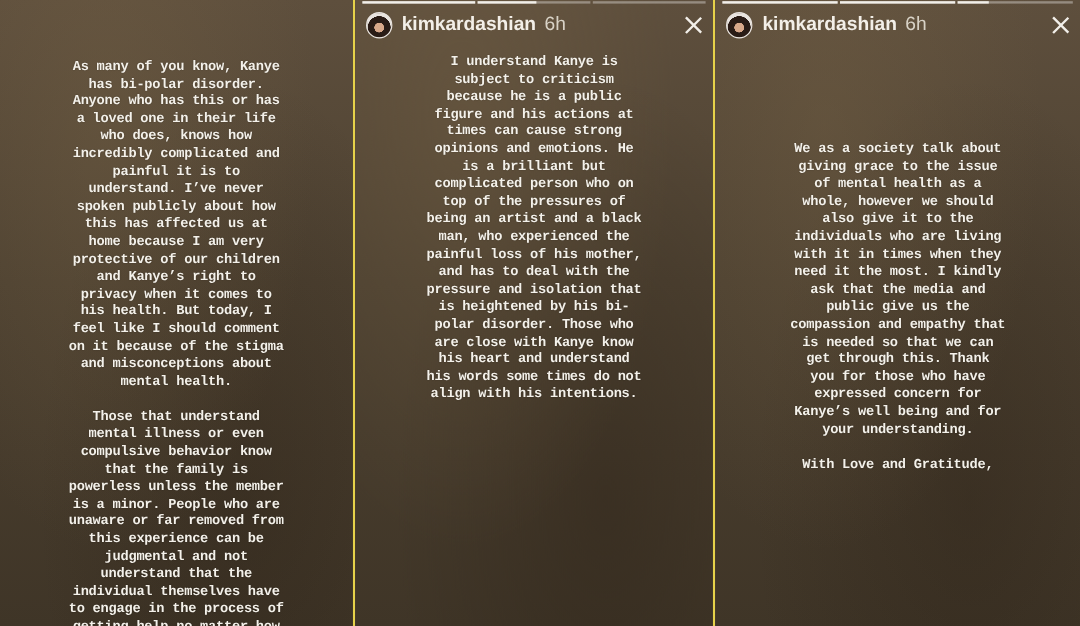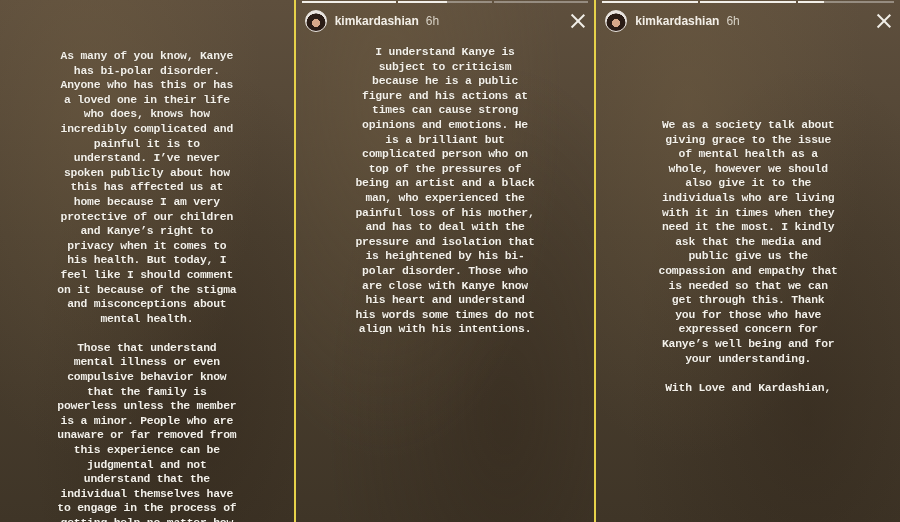--- a/index.html
+++ b/index.html
@@ -22,22 +22,22 @@
     .progress { position: absolute; top: 1px; left: 6px; right: 6px; height: 2px; display: flex; gap: 2px; }
     .seg { flex: 1; height: 2px; background: rgba(255,255,255,0.35); position: relative; }
     .seg .fill { position: absolute; left: 0; top: 0; bottom: 0; background: #f2efe9; }
 
     .header { position: absolute; top: 9px; left: 9px; right: 8px; height: 24px; display: flex; align-items: center; }
     .avatar {
       width: 22px; height: 22px; border-radius: 50%;
       background: radial-gradient(circle at 50% 60%, #d8a88a 0 25%, #2a1c16 27% 60%, #e9e4df 62%);
       border: 1px solid #e9e4df; flex: 0 0 auto;
     }
-    .username { margin-left: 8px; color: #f3efe8; font-family: "Liberation Sans", sans-serif; font-size: 12px; font-weight: 600; }
-    .time { margin-left: 7px; color: #d8d2c6; font-family: "Liberation Sans", sans-serif; font-size: 12px; text-align: right; }
+    .username { margin-left: 8px; color: #f3efe8; font-family: "Liberation Sans", sans-serif; font-size: 16px; font-weight: 600; }
+    .time { margin-left: 7px; color: #d8d2c6; font-family: "Liberation Sans", sans-serif; font-size: 16px; text-align: right; }
     .close { margin-left: auto; width: 16px; height: 16px; position: relative; cursor: pointer; }
     .close::before, .close::after {
       content: ""; position: absolute; left: 7px; top: -1px; width: 1.6px; height: 18px; background: #f2efe9;
     }
     .close::before { transform: rotate(45deg); }
     .close::after { transform: rotate(-45deg); }
 
     .body-text {
       position: absolute; left: 0; right: 0;
       color: #f4f1ea;
@@ -175,17 +175,17 @@
 need it the most. I kindly
 ask that the media and
 public give us the
 compassion and empathy that
 is needed so that we can
 get through this.  Thank
 you for those who have
 expressed concern for
 Kanye’s well being and for
 your understanding.</p>
-      <p class="para">With Love and Kardashian,</p>
+      <p class="para">With Love and Gratitude,</p>
     </div>
   </div>
 
 </div>
 
 </body></html>

